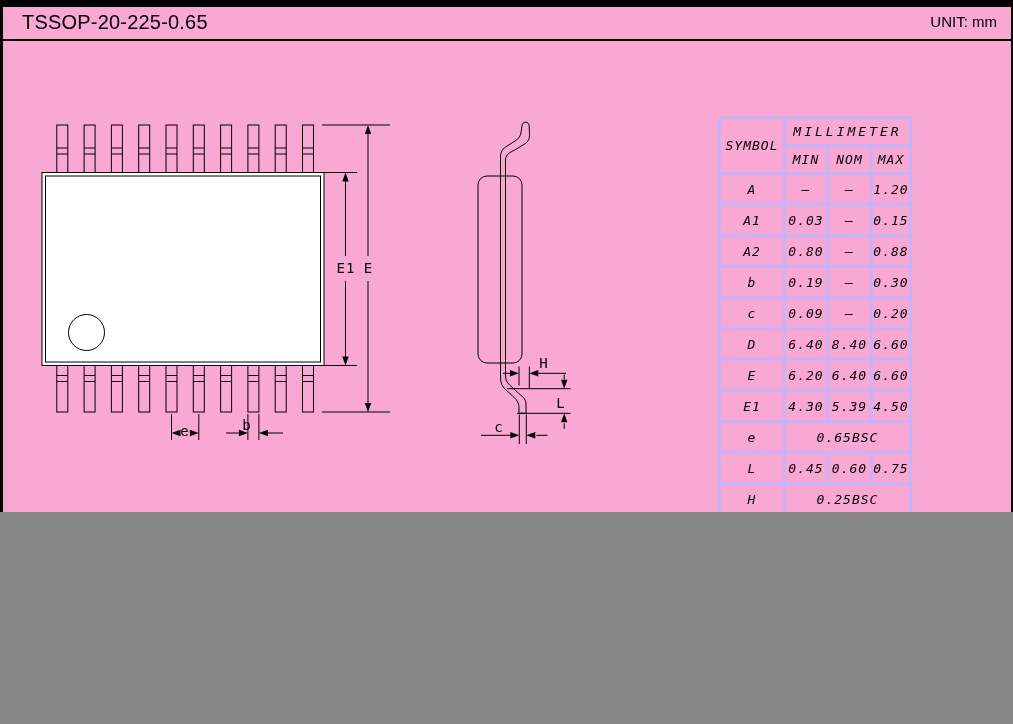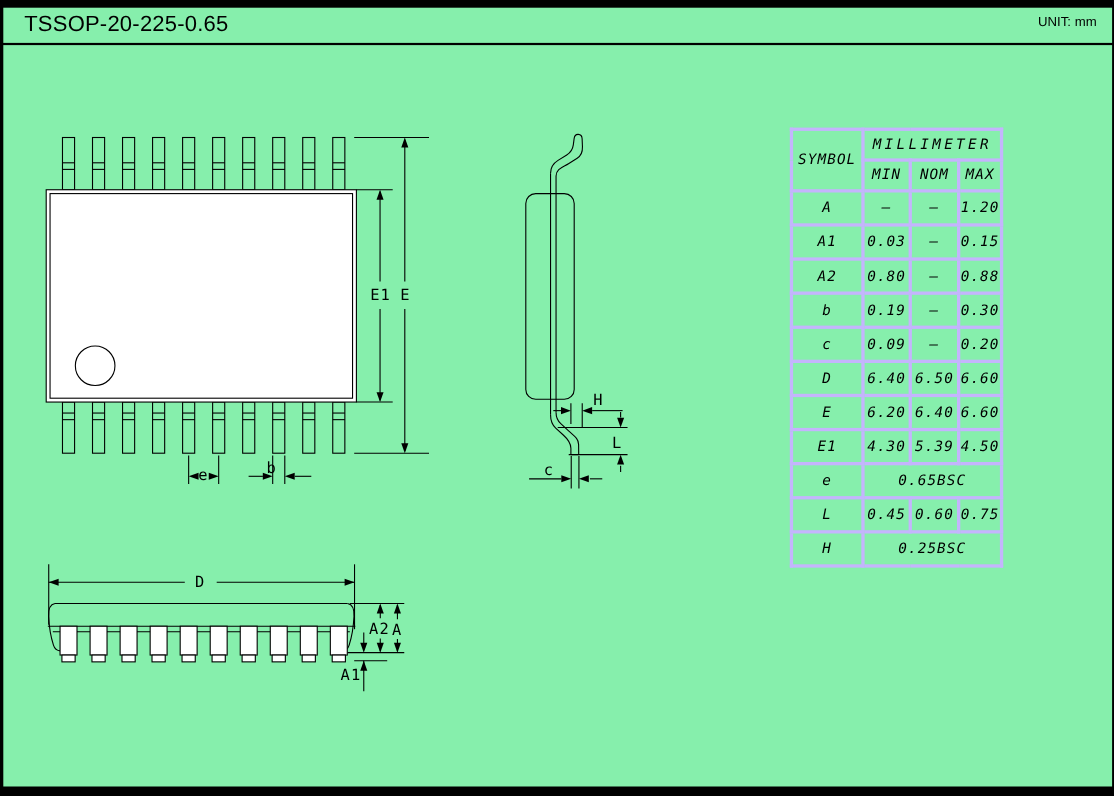--- a/index.html
+++ b/index.html
@@ -1,27 +1,27 @@
 <!DOCTYPE html>
 <html><head>
 <meta charset="utf-8">
 <style>
   html,body{margin:0;padding:0;background:#888;}
   .page{
-    position:relative;width:1013px;height:724px;background:#86efac;
+    position:relative;width:1013px;height:512px;background:#f9a8d4;
     font-family:"Liberation Sans",sans-serif;color:#000;overflow:hidden;margin:0 auto;
   }
   .edge{position:absolute;background:#000;}
   .edge-top{left:0;top:0;width:1013px;height:7px;}
   .edge-bottom{left:0;top:715px;width:1013px;height:9px;}
   .edge-left{left:0;top:0;width:3px;height:724px;}
   .edge-right{right:0;top:0;width:2px;height:724px;}
   .hdr-rule{position:absolute;left:0;top:39px;width:1013px;height:2px;background:#000;}
   .hdr-title{position:absolute;left:22px;top:11px;font-size:20px;letter-spacing:0.2px;}
-  .hdr-unit{position:absolute;right:16px;top:13px;font-size:12px;}
+  .hdr-unit{position:absolute;right:16px;top:13px;font-size:15px;}
   svg.drawing{position:absolute;left:0;top:0;}
   svg .ln{stroke:#000;stroke-width:1;fill:none;}
   svg .fw{stroke:#000;stroke-width:1;fill:#fff;}
   svg .ah{fill:#000;stroke:none;}
   svg .lbl{font-family:"DejaVu Sans Mono",monospace;font-size:14px;fill:#000;stroke:none;letter-spacing:1px;}
   table.dim-table{
     position:absolute;left:718px;top:116px;border-collapse:collapse;
     font-family:"DejaVu Sans Mono",monospace;font-size:13px;text-align:center;
     table-layout:fixed;
   }
@@ -271,21 +271,21 @@
     </tr>
     <tr class="drow">
       <td>c</td>
       <td>0.09</td>
       <td>—</td>
       <td>0.20</td>
     </tr>
     <tr class="drow">
       <td>D</td>
       <td>6.40</td>
-      <td>6.50</td>
+      <td>8.40</td>
       <td>6.60</td>
     </tr>
     <tr class="drow">
       <td>E</td>
       <td>6.20</td>
       <td>6.40</td>
       <td>6.60</td>
     </tr>
     <tr class="drow">
       <td>E1</td>

